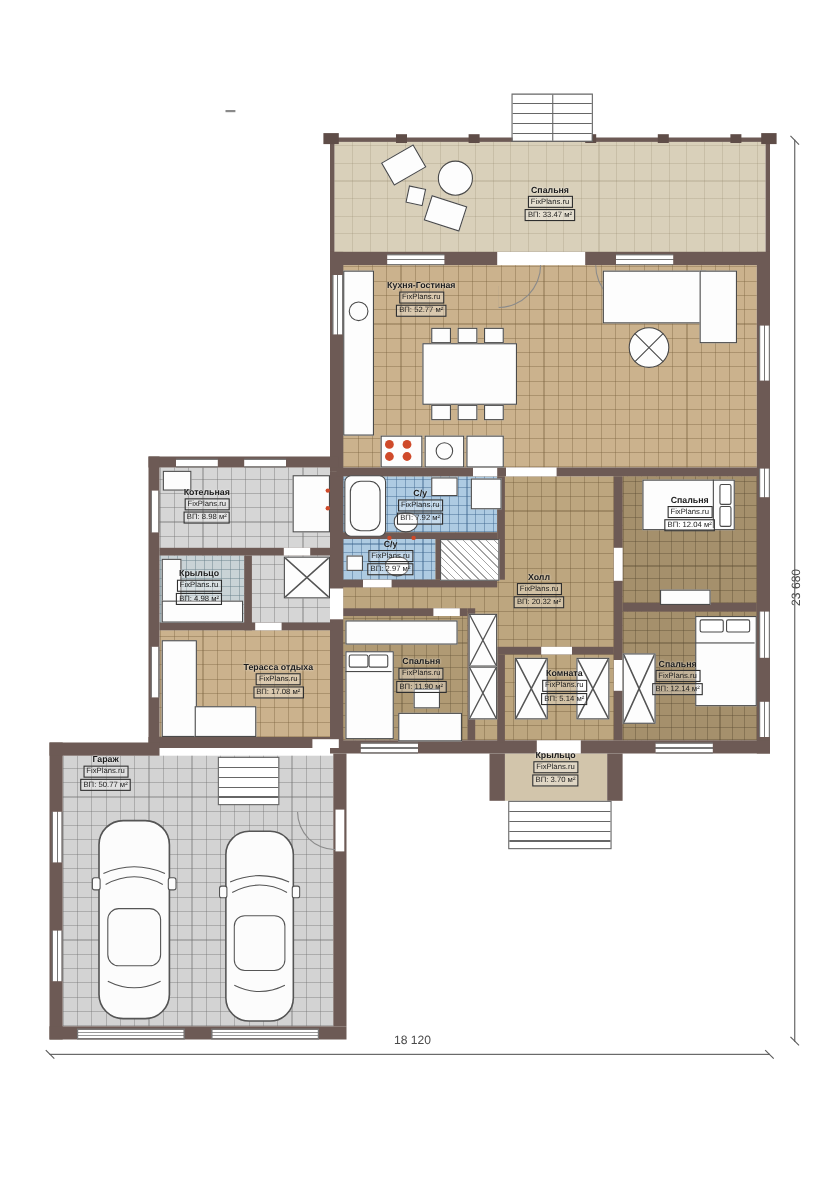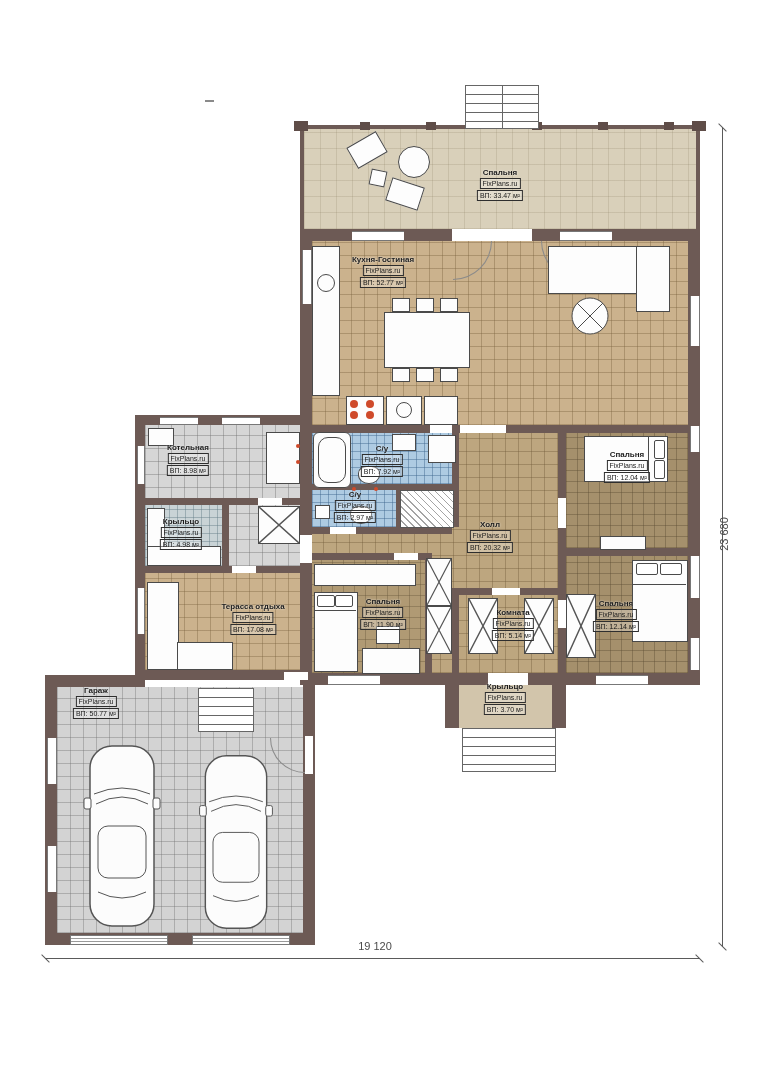--- a/index.html
+++ b/index.html
@@ -361,19 +361,19 @@
   </div>
   <div class="label" style="left:96px;top:686px;">
     <div class="rname">Гараж</div>
     <div class="box">FixPlans.ru</div>
     <div class="box">ВП: 50.77 м²</div>
   </div>
 
   <div class="dimline" style="left:45px;top:958px;width:655px;height:1px;"></div>
   <div class="dimtick" style="left:40px;top:958px;"></div>
   <div class="dimtick" style="left:694px;top:958px;"></div>
-  <div class="dimtext" style="left:340px;top:940px;width:70px;">19 120</div>
+  <div class="dimtext" style="left:340px;top:940px;width:70px;">18 120</div>
   <div class="dimline" style="left:722px;top:127px;width:1px;height:820px;"></div>
   <div class="dimtick" style="left:717px;top:127px;"></div>
   <div class="dimtick" style="left:717px;top:946px;"></div>
   <div class="dimtext" style="left:694px;top:528px;width:60px;transform:rotate(-90deg);">23 680</div>
 
 </div>
 
 </body></html>

